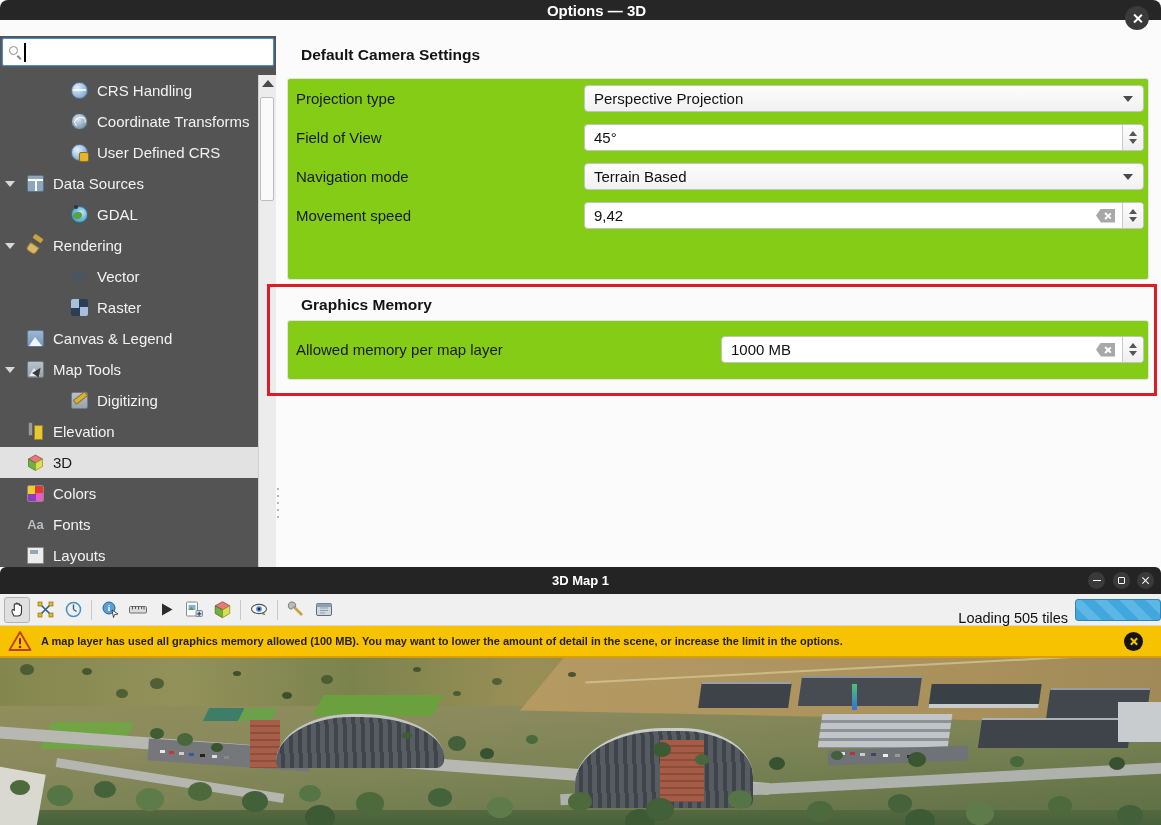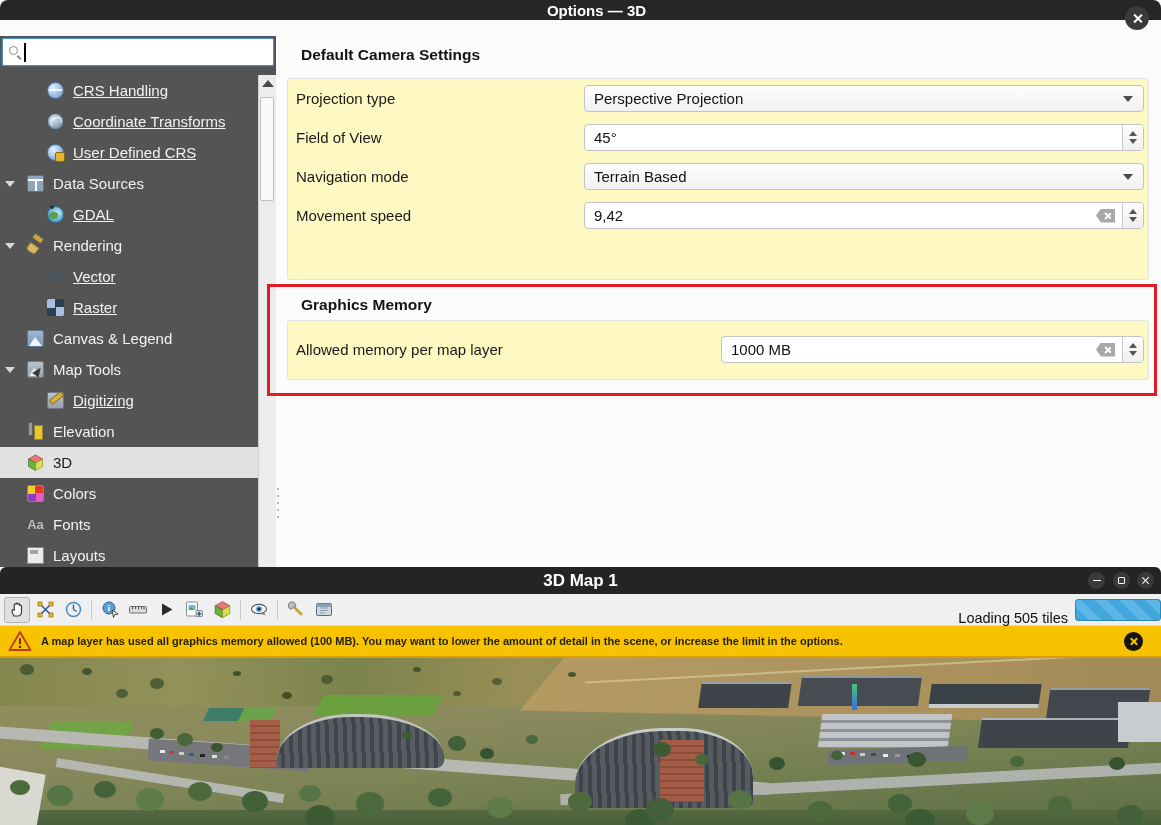--- a/index.html
+++ b/index.html
@@ -25,21 +25,21 @@
   .search{position:absolute;left:2px;top:2px;width:272px;height:28px;background:#fff;
           border:1px solid #4a90d9;box-shadow:0 0 2px rgba(74,144,217,.6);border-radius:2px;}
   .mag{position:absolute;left:6px;top:7px;width:9px;height:9px;border:1.6px solid #8a8a8a;border-radius:50%;}
   .mag::after{content:"";position:absolute;left:8px;top:8px;width:5px;height:1.6px;background:#8a8a8a;transform:rotate(45deg);transform-origin:0 0;}
   .caret{position:absolute;left:21px;top:4px;width:1.5px;height:19px;background:#000;}
   .list{position:absolute;left:0;top:39px;width:258px;bottom:0;overflow:hidden;}
   .row{position:relative;height:31px;display:flex;align-items:center;color:#f2f2f2;
        font-size:15px;white-space:nowrap;overflow:hidden;}
   .row.sel{background:#e2e2e2;color:#1a1a1a;}
   .row .lbl{overflow:hidden;text-overflow:clip;}
-  .lvl1{padding-left:27px;} .lvl2{padding-left:47px;text-decoration:underline;}
+  .lvl1{padding-left:27px;} .lvl2{padding-left:71px;}
   .exp{position:absolute;left:5px;top:13px;width:0;height:0;
        border-left:5px solid transparent;border-right:5px solid transparent;border-top:6px solid #d8d8d8;}
   .ic{width:17px;height:17px;margin-right:9px;flex:0 0 17px;position:relative;display:inline-block;}
 
   
   .i-globe{border-radius:50%;background:radial-gradient(circle at 35% 32%,#e6f0fb,#9cbede 55%,#6a94bd);border:1px solid #4f769c;}
   .i-globe::after{content:"";position:absolute;left:1px;right:1px;top:6px;height:1.5px;background:rgba(255,255,255,.75);}
   .i-globe2{border-radius:50%;background:radial-gradient(circle at 40% 35%,#dfe9f2,#93a9bd 55%,#5f7890);border:1px solid #47606f;}
   .i-globe2::after{content:"";position:absolute;left:2px;top:3px;width:10px;height:7px;border:1.4px solid #fff;border-radius:50%;transform:rotate(-20deg);border-bottom-color:transparent;}
   .i-globestar{border-radius:50%;background:radial-gradient(circle at 35% 32%,#e6f0fb,#9cbede 55%,#6a94bd);border:1px solid #4f769c;}
@@ -75,21 +75,21 @@
   
   .sbar{position:absolute;right:0;top:39px;bottom:0;width:18px;background:#ececec;border-left:1px solid #d0d0d0;}
   .sbar .arrow{position:absolute;left:3px;top:5px;width:0;height:0;border-left:6px solid transparent;border-right:6px solid transparent;border-bottom:7px solid #4a4a4a;}
   .sbar .thumb{position:absolute;left:1px;top:22px;width:14px;height:104px;background:#fafafa;border:1px solid #bdbdbd;border-radius:2px;}
 
   
   .panel{position:absolute;left:276px;top:36px;right:0;bottom:0;background:#fbfbfb;}
   .split-dots{position:absolute;left:1px;top:452px;width:4px;height:30px;
       background:repeating-linear-gradient(#b5b5b5 0 2px,transparent 2px 7px);width:2px;}
   .h1{position:absolute;left:25px;font-weight:bold;font-size:15.5px;color:#131313;}
-  .grp{position:absolute;left:11px;right:12px;background:#fef9c3;border:1px solid #e3e3e3;border-radius:3px;}
+  .grp{position:absolute;left:11px;right:12px;background:#84cc16;border:1px solid #e3e3e3;border-radius:3px;}
   .frow{position:absolute;left:8px;right:4px;height:27px;display:flex;align-items:center;}
   .flabel{width:288px;flex:0 0 288px;font-size:15px;color:#1a1a1a;}
   .ctl{flex:1;height:27px;border:1px solid #c3c3c3;border-radius:4px;display:flex;align-items:center;
        font-size:15px;color:#111;position:relative;overflow:hidden;}
   .ctl .val{padding-left:9px;flex:1;}
   .dd{background:linear-gradient(#fdfdfd,#f1f1f1);}
   .dd-arrow{width:0;height:0;border-left:5px solid transparent;border-right:5px solid transparent;border-top:6px solid #4a4a4a;margin-right:10px;}
   .spinctl{background:#fff;}
   .spins{width:21px;height:100%;border-left:1px solid #c9c9c9;background:linear-gradient(#fdfdfd,#efefef);
          display:flex;flex-direction:column;align-items:center;justify-content:center;gap:3px;flex:0 0 21px;}
@@ -97,21 +97,21 @@
   .tri-dn{width:0;height:0;border-left:4.5px solid transparent;border-right:4.5px solid transparent;border-top:5px solid #555;}
   .clearbadge{width:19px;height:14px;background:#a8a8a8;margin-right:7px;position:relative;flex:0 0 19px;
       clip-path:polygon(26% 0,100% 0,100% 100%,26% 100%,0 50%);}
   .clearbadge::before,.clearbadge::after{content:"";position:absolute;left:11px;top:3px;width:1.5px;height:8px;background:#fff;}
   .clearbadge::before{transform:rotate(45deg);} .clearbadge::after{transform:rotate(-45deg);}
   .red-annot{position:absolute;left:-9px;top:248px;width:890px;height:112px;border:3px solid #e01b24;pointer-events:none;}
 
   
   .mapwin{position:absolute;left:0;top:567px;width:1161px;height:258px;border-radius:6px 6px 0 0;overflow:hidden;}
   .tbar2{position:absolute;left:0;top:0;width:100%;height:27px;background:#242424;display:flex;align-items:center;justify-content:center;}
-  .tbar2 .ttl{color:#fff;font-weight:bold;font-size:17px;}
+  .tbar2 .ttl{color:#fff;font-weight:bold;font-size:13px;}
   .wbtn{position:absolute;top:5px;width:17px;height:17px;border-radius:50%;background:#3a3a3a;display:flex;align-items:center;justify-content:center;}
   .wbtn.min{right:56px;} .wbtn.max{right:31px;} .wbtn.cls{right:7px;}
   .glyph-min{width:8px;height:1.6px;background:#fff;}
   .glyph-max{width:7px;height:7px;border:1.4px solid #fff;border-radius:1px;}
   .glyph-x{position:relative;width:9px;height:9px;}
   .glyph-x::before,.glyph-x::after{content:"";position:absolute;left:4px;top:0;width:1.4px;height:9px;background:#fff;}
   .glyph-x::before{transform:rotate(45deg);} .glyph-x::after{transform:rotate(-45deg);}
 
   .toolbar{position:absolute;left:0;top:27px;width:100%;height:32px;background:#f0f0f0;border-bottom:1px solid #d8d8d8;
            display:flex;align-items:center;padding-left:3px;}

